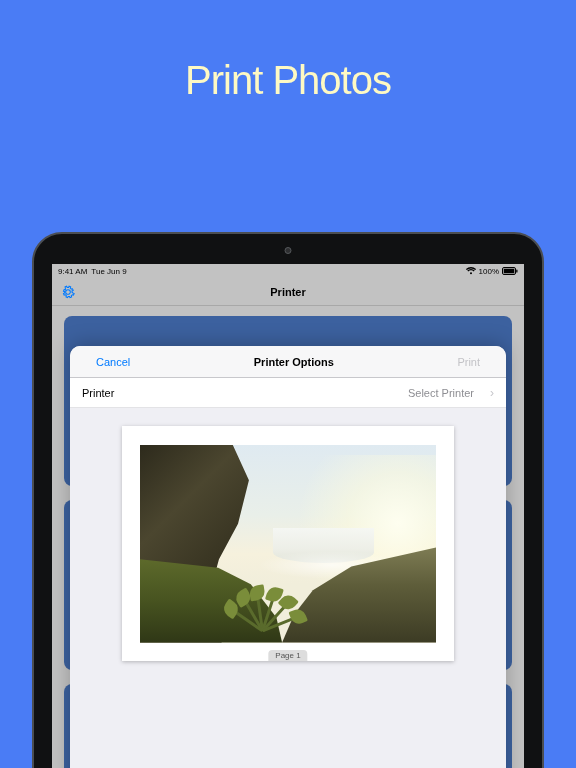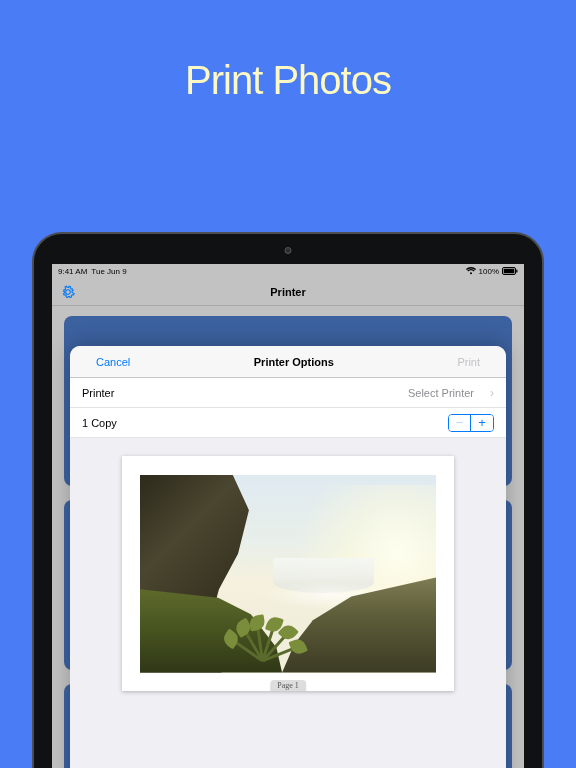--- a/index.html
+++ b/index.html
@@ -154,21 +154,20 @@
     padding: 18px 0 0;
   }
   .page-sheet {
     width: 332px;
     height: 235px;
     background: #fff;
     box-shadow: 0 1px 4px rgba(0,0,0,0.25);
     position: relative;
     display: flex; align-items: center; justify-content: center;
     overflow: hidden;
-    font-family: Liberation Serif, serif;
   }
   .page-label {
     position: absolute;
     bottom: 0; left: 50%;
     transform: translateX(-50%);
     font-size: 8px;
     background: #ddd;
     border-radius: 4px 4px 0 0;
     padding: 1px 7px;
     color: #555;
@@ -306,27 +305,20 @@
       </div>
 
       <div class="option-row">
         <span class="row-label">Printer</span>
         <span class="row-value">
           <span>Select Printer</span>
           <span class="chev">›</span>
         </span>
       </div>
 
-      <div class="option-row">
-        <span class="row-label">1 Copy</span>
-        <span class="stepper">
-          <button>−</button>
-          <button>+</button>
-        </span>
-      </div>
 
       <div class="preview-area">
         <div class="page-sheet">
           <div class="photo">
             <div class="sky"></div>
             <div class="sun"></div>
             <div class="waterfall"></div>
             <div class="mist"></div>
             <div class="shore-right"></div>
             <div class="cliff-left"></div>

